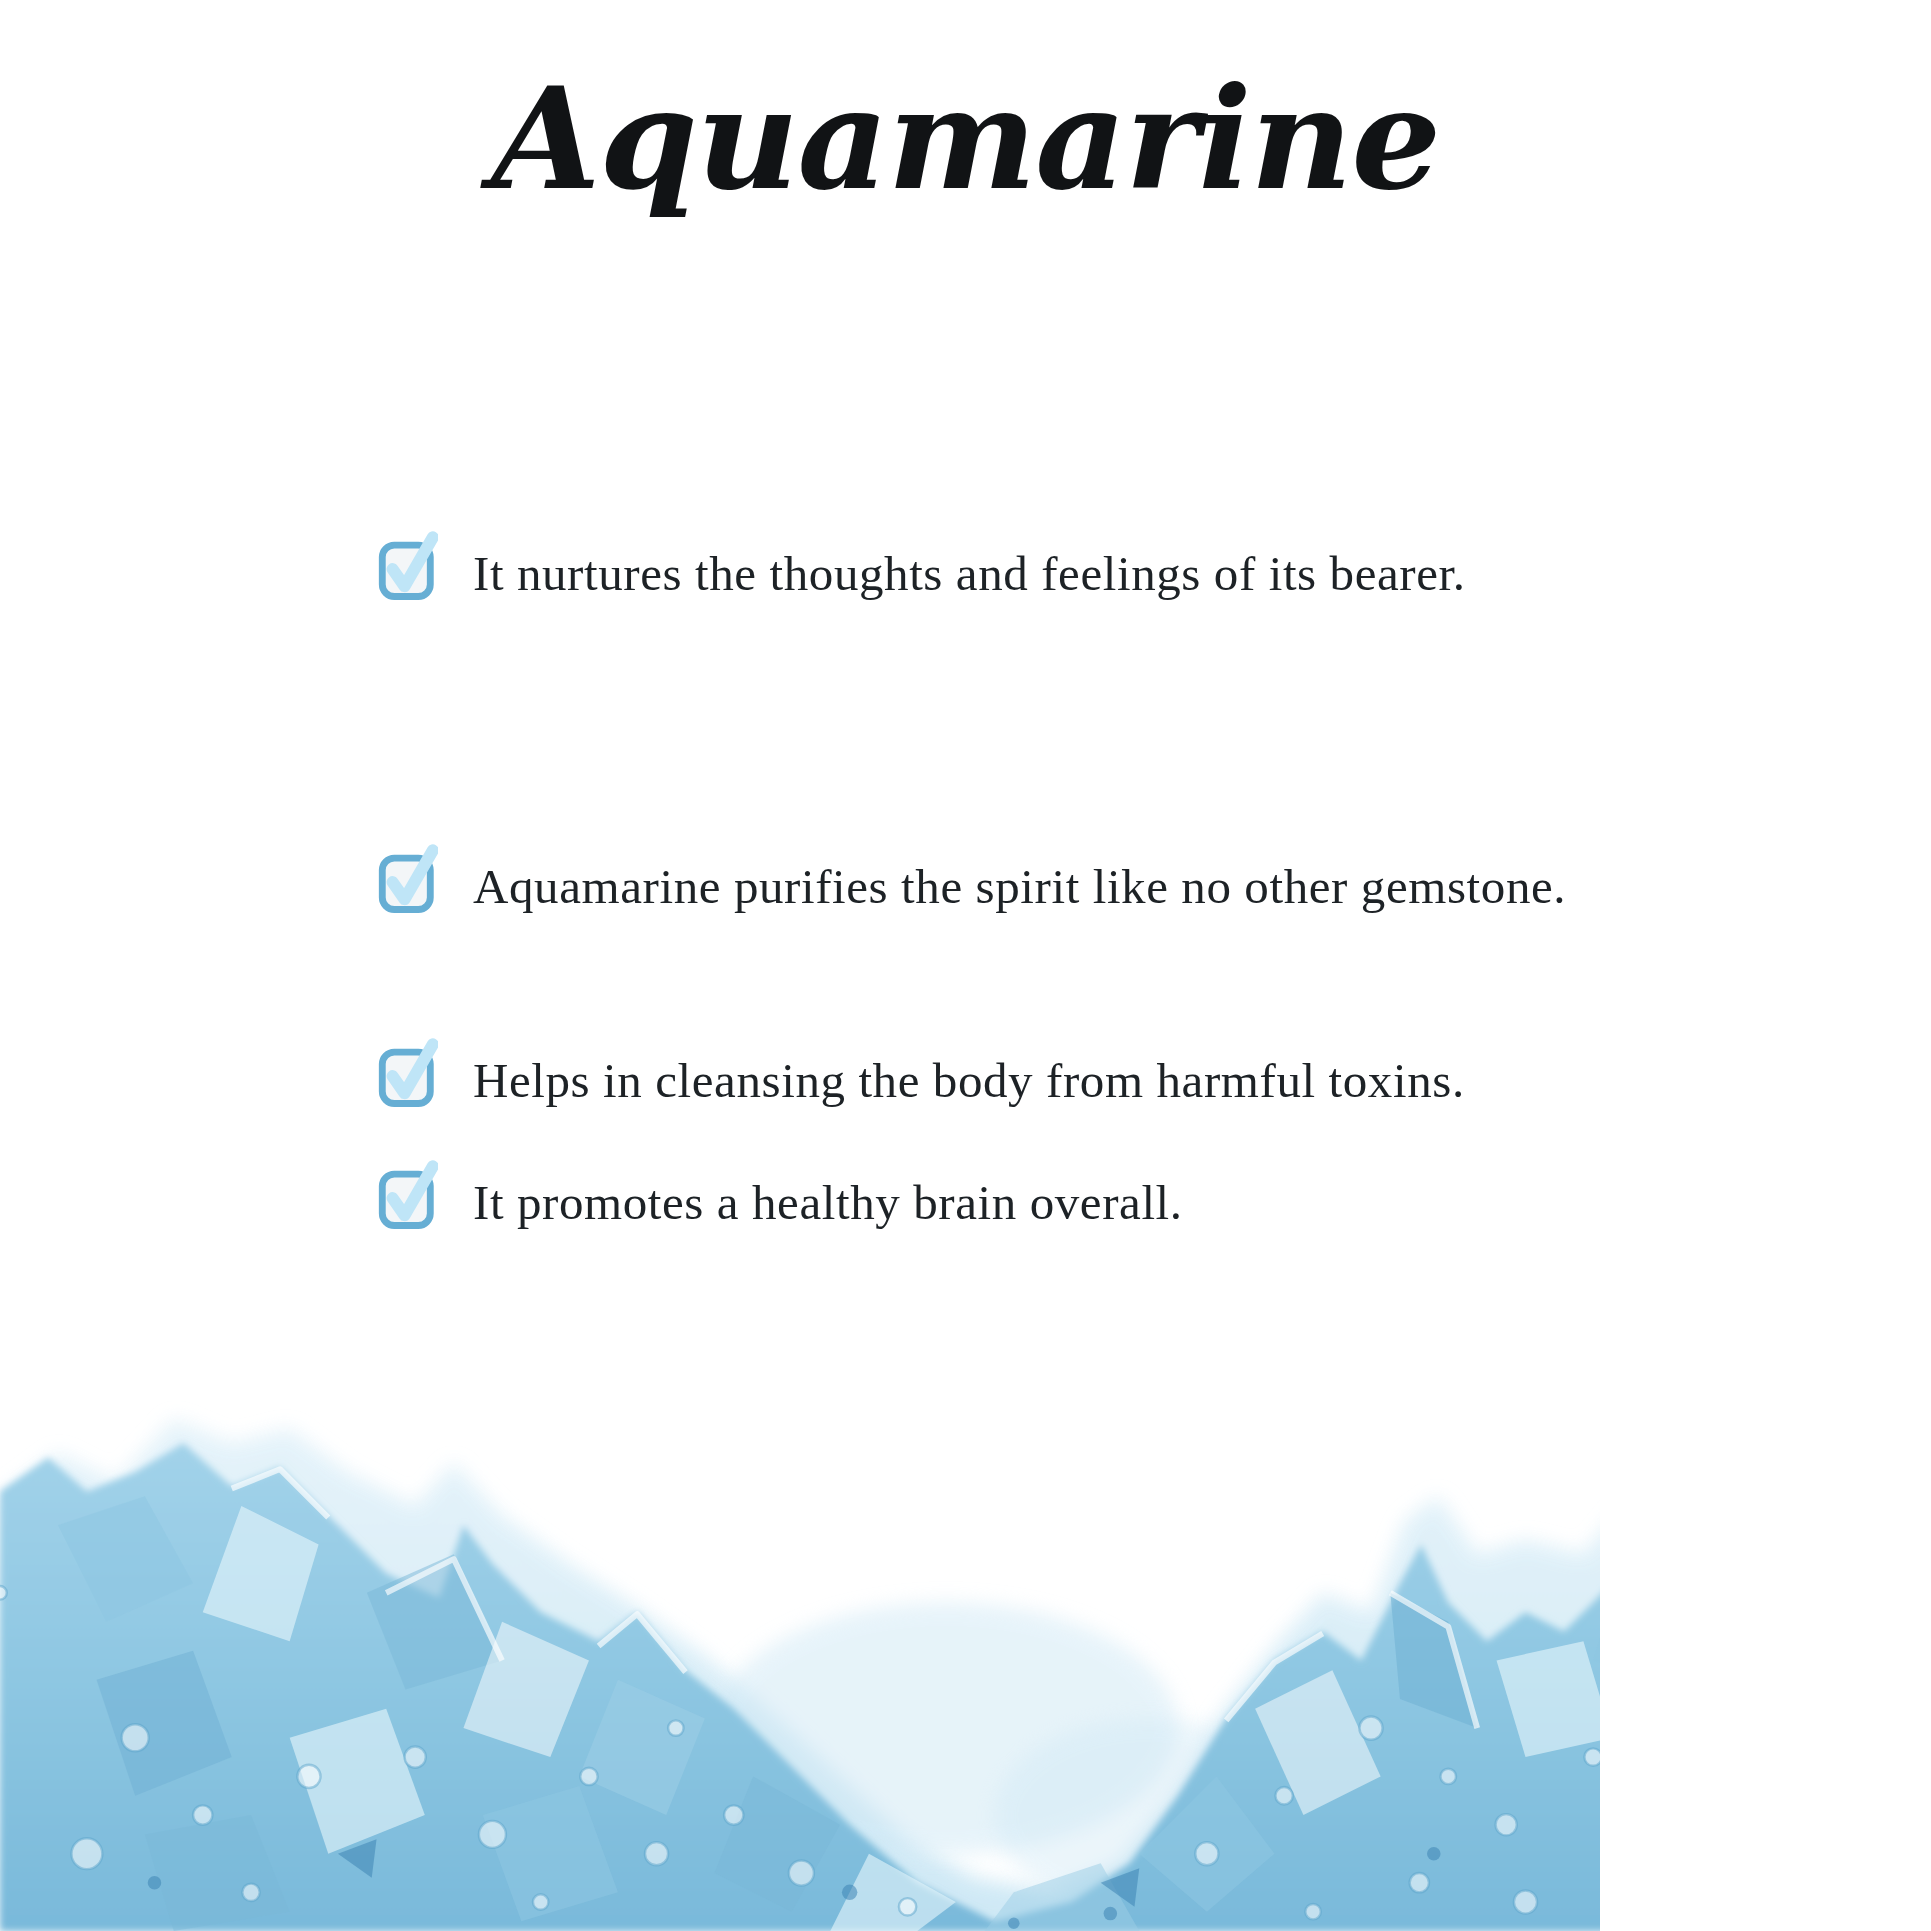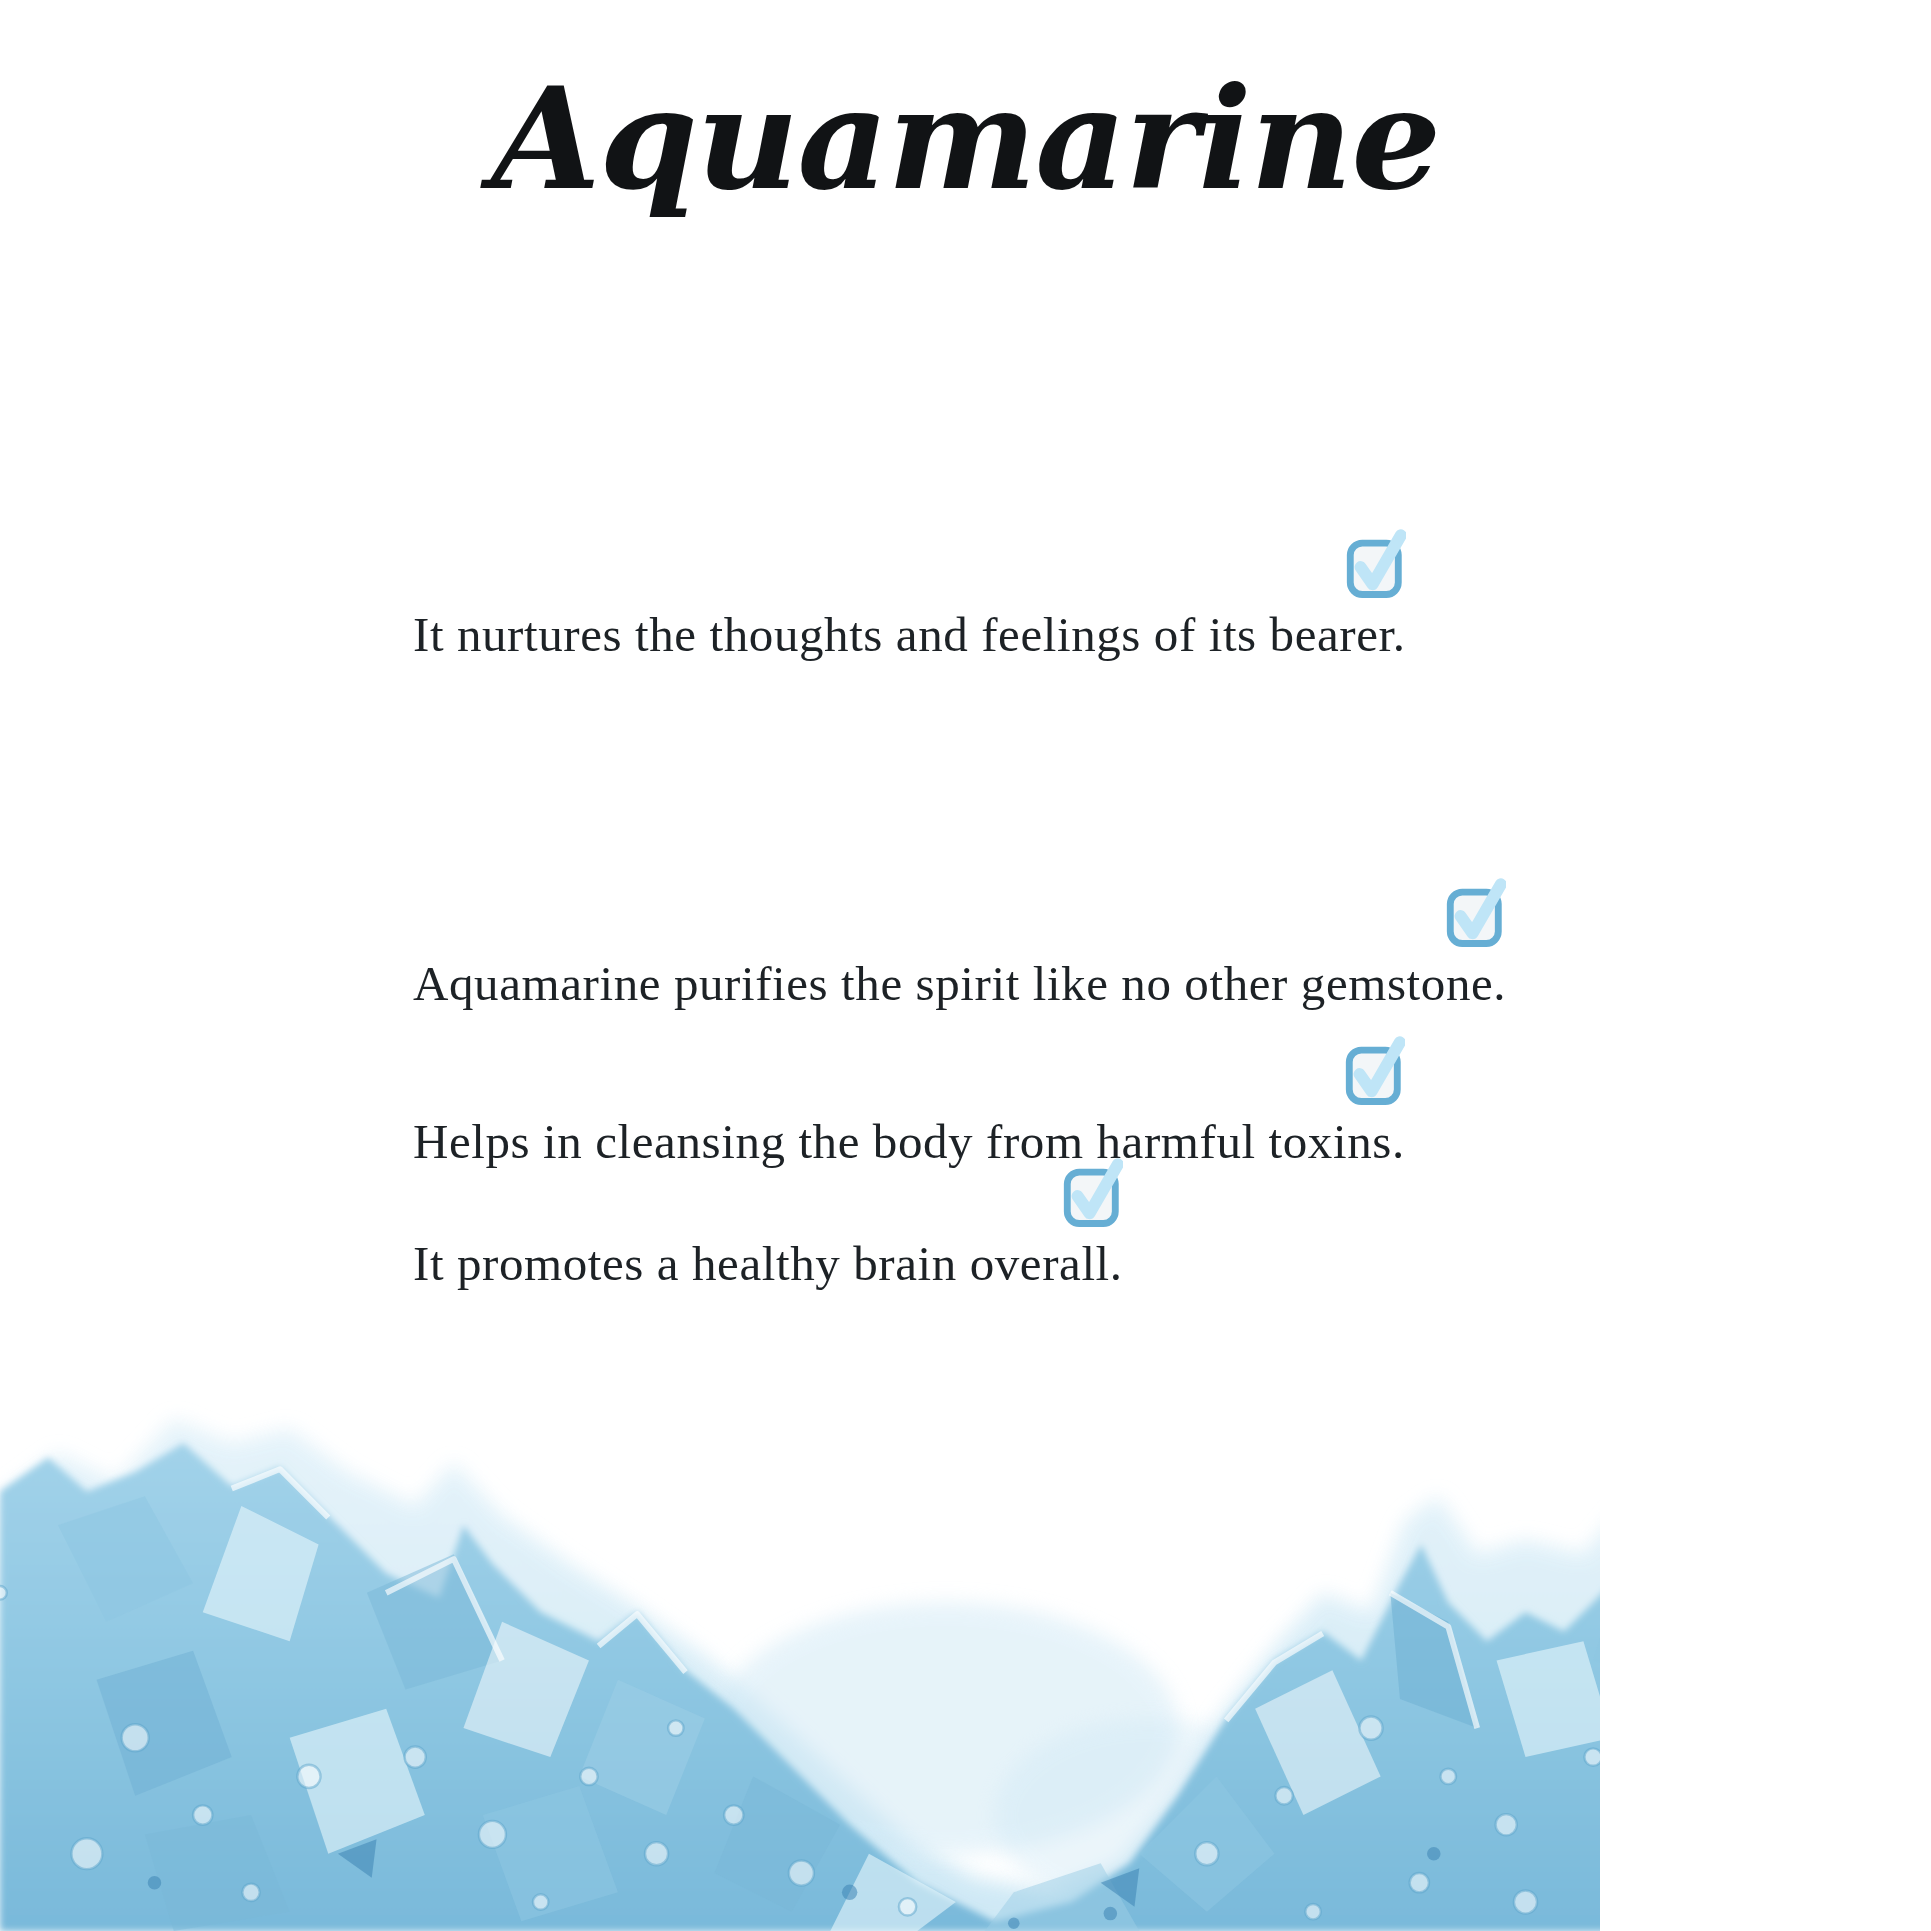--- a/index.html
+++ b/index.html
@@ -35,22 +35,21 @@
     letter-spacing:0.03em;
     word-spacing:0.18em;
     transform:scaleX(0.52);
     transform-origin:50% 50%;
     white-space:nowrap;
   }
   .row{
     position:absolute;
     left:378px;
     display:flex;
-    align-items:flex-end;
-    flex-direction:column;
+    align-items:center;
   }
   .row .check-icon{
     flex:0 0 auto;
     width:60px;height:71px;
     margin-top:-9.7px;
   }
   .row .item-text{
     margin-left:35px;
     padding-top:3.9px;
     font-family:"Liberation Serif", serif;
@@ -75,21 +74,21 @@
     <svg class="check-icon" viewBox="0 0 70 82">
       <rect x="5" y="16" width="56" height="60" rx="14" fill="#f3f6f8" stroke="#66aed4" stroke-width="8"></rect>
       <path d="M17 44 L31 64 L64 7" fill="none" stroke="#bfe5f7" stroke-width="14" stroke-linecap="round" stroke-linejoin="round"></path>
     </svg>
     <div class="item-text">
       <div>It nurtures the thoughts and feelings of its bearer.</div>
     </div>
   </div>
 
 
-  <div class="row" style="top:888px;">
+  <div class="row" style="top:852px;">
     <svg class="check-icon" viewBox="0 0 70 82">
       <rect x="5" y="16" width="56" height="60" rx="14" fill="#f3f6f8" stroke="#66aed4" stroke-width="8"></rect>
       <path d="M17 44 L31 64 L64 7" fill="none" stroke="#bfe5f7" stroke-width="14" stroke-linecap="round" stroke-linejoin="round"></path>
     </svg>
     <div class="item-text">
       <div>Aquamarine purifies the spirit like no other gemstone.</div>
     </div>
   </div>
 
   <div class="row" style="top:1046px;">

